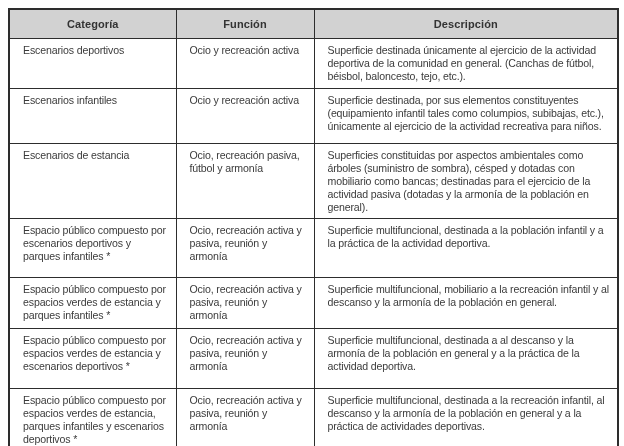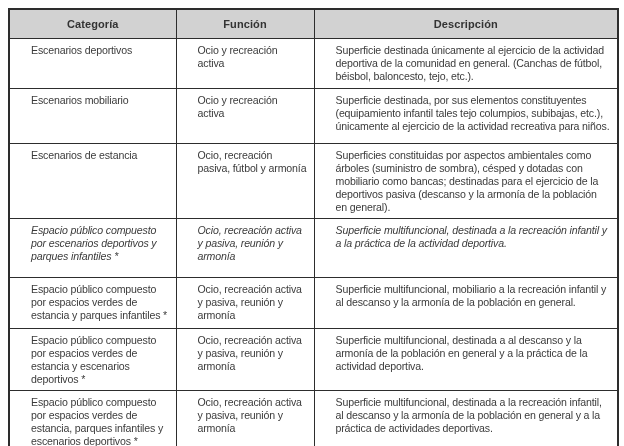--- a/index.html
+++ b/index.html
@@ -42,28 +42,28 @@
     text-align: center;
     vertical-align: middle;
     letter-spacing: 0.1px;
   }
   table.categories td {
     color: #3b3b3b;
     font-size: 10.6px;
     line-height: 13px;
     letter-spacing: -0.15px;
     vertical-align: top;
-    padding: 5px 7px 4px 21px;
+    padding: 5px 7px 4px 13px;
     text-align: left;
     word-wrap: break-word;
   }
   tbody tr:nth-child(1) { height: 50px; }
   tbody tr:nth-child(2) { height: 55px; }
   tbody tr:nth-child(3) { height: 56px; }
-  tbody tr:nth-child(4) { height: 59px; font-style: italic; }
+  tbody tr:nth-child(4) { height: 59px; }
   tbody tr:nth-child(5) { height: 51px; }
   tbody tr:nth-child(6) { height: 60px; margin-top: 20px; }
   tbody tr:nth-child(7) { height: 68px; }
 </style>
 </head>
 <body>
 
 <div class="page">
   <table class="categories">
     <colgroup>
@@ -78,33 +78,33 @@
         <th>Descripción</th>
       </tr>
     </thead>
     <tbody>
       <tr>
         <td>Escenarios deportivos</td>
         <td>Ocio y recreación activa</td>
         <td>Superficie destinada únicamente al ejercicio de la actividad deportiva de la comunidad en general. (Canchas de fútbol, béisbol, baloncesto, tejo, etc.).</td>
       </tr>
       <tr>
-        <td>Escenarios mobiliario</td>
+        <td>Escenarios infantiles</td>
         <td>Ocio y recreación activa</td>
-        <td>Superficie destinada, por sus elementos constituyentes (equipamiento infantil tales tejo columpios, subibajas, etc.), únicamente al ejercicio de la actividad recreativa para niños.</td>
+        <td>Superficie destinada, por sus elementos constituyentes (equipamiento infantil tales como columpios, subibajas, etc.), únicamente al ejercicio de la actividad recreativa para niños.</td>
       </tr>
       <tr>
         <td>Escenarios de estancia</td>
         <td>Ocio, recreación pasiva, fútbol y armonía</td>
-        <td>Superficies constituidas por aspectos ambientales como árboles (suministro de sombra), césped y dotadas con mobiliario como bancas; destinadas para el ejercicio de la deportivos pasiva (descanso y la armonía de la población en general).</td>
+        <td>Superficies constituidas por aspectos ambientales como árboles (suministro de sombra), césped y dotadas con mobiliario como bancas; destinadas para el ejercicio de la actividad pasiva (dotadas y la armonía de la población en general).</td>
       </tr>
       <tr>
         <td>Espacio público compuesto por escenarios deportivos y parques infantiles *</td>
         <td>Ocio, recreación activa y pasiva, reunión y armonía</td>
-        <td>Superficie multifuncional, destinada a la recreación infantil y a la práctica de la actividad deportiva.</td>
+        <td>Superficie multifuncional, destinada a la población infantil y a la práctica de la actividad deportiva.</td>
       </tr>
       <tr>
         <td>Espacio público compuesto por espacios verdes de estancia y parques infantiles *</td>
         <td>Ocio, recreación activa y pasiva, reunión y armonía</td>
         <td>Superficie multifuncional, mobiliario a la recreación infantil y al descanso y la armonía de la población en general.</td>
       </tr>
       <tr>
         <td>Espacio público compuesto por espacios verdes de estancia y escenarios deportivos *</td>
         <td>Ocio, recreación activa y pasiva, reunión y armonía</td>
         <td>Superficie multifuncional, destinada a al descanso y la armonía de la población en general y a la práctica de la actividad deportiva.</td>

